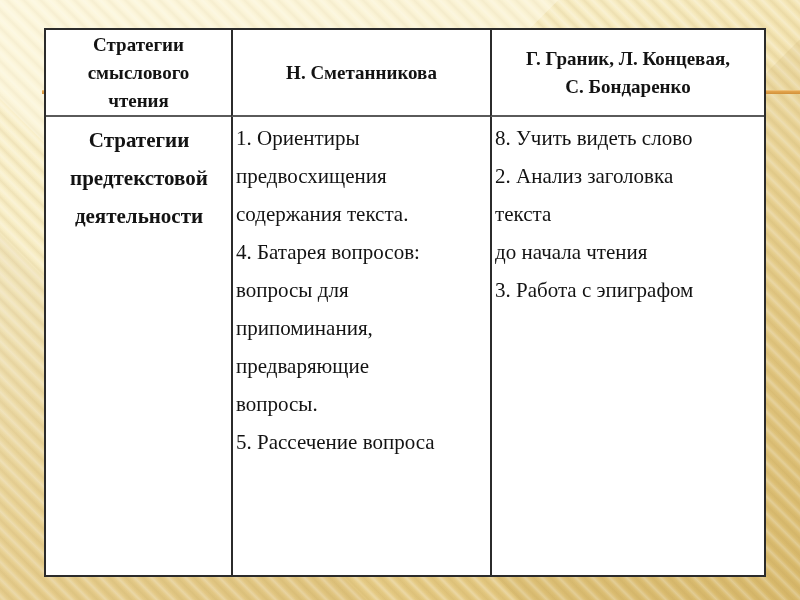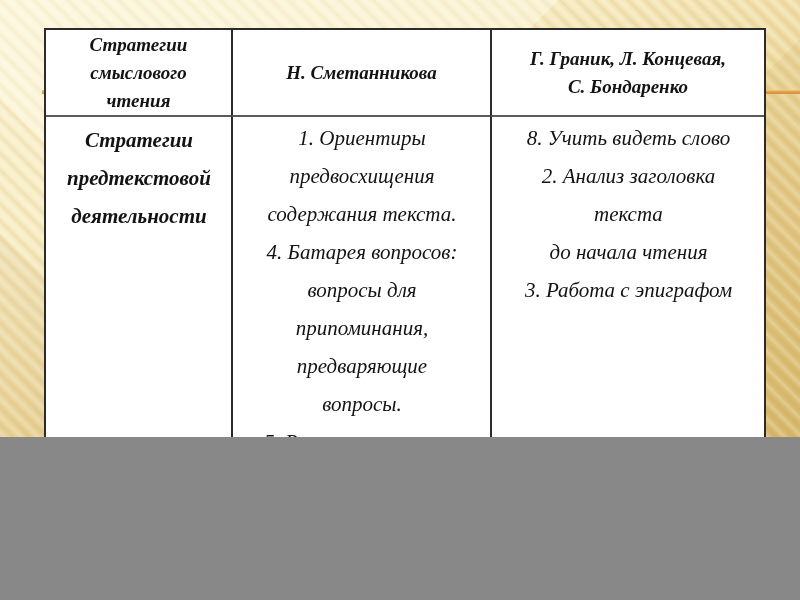--- a/index.html
+++ b/index.html
@@ -4,31 +4,30 @@
 <style>
   html, body {
     margin: 0;
     padding: 0;
     background: #888;
     font-family: "Liberation Serif", "DejaVu Serif", serif;
   }
   .slide {
     position: relative;
     width: 800px;
-    height: 437px;
+    height: 600px;
     overflow: hidden;
     background:
       repeating-linear-gradient(45deg,
         rgba(255,255,255,0.00) 0px,
         rgba(255,255,255,0.28) 3px,
         rgba(255,255,255,0.00) 6px,
         rgba(160,120,40,0.10) 9px,
         rgba(160,120,40,0.00) 12px),
       linear-gradient(155deg, #fbf3d2 0%, #f7ecc2 30%, #eed99c 55%, #e6cc87 75%, #ddbf72 100%);
-    font-style: italic;
   }
   .diamond {
     position: absolute;
     transform: rotate(45deg);
     pointer-events: none;
   }
   .diamond.d1 {
     left: -80px; top: -420px;
     width: 620px; height: 620px;
     background: rgba(255, 252, 238, 0.40);
@@ -58,21 +57,20 @@
     box-sizing: border-box;
     display: grid;
     grid-template-columns: 185px 259px 1fr;
     grid-template-rows: 87px 1fr;
     color: #131313;
   }
   .cell {
     box-sizing: border-box;
     white-space: pre-line;
     overflow: hidden;
-    text-align: center;
   }
   .cell.hdr {
     border-bottom: 2px solid #5a5a5a;
     font-weight: bold;
     font-size: 19px;
     line-height: 28px;
     text-align: center;
     display: flex;
     align-items: center;
     justify-content: center;

